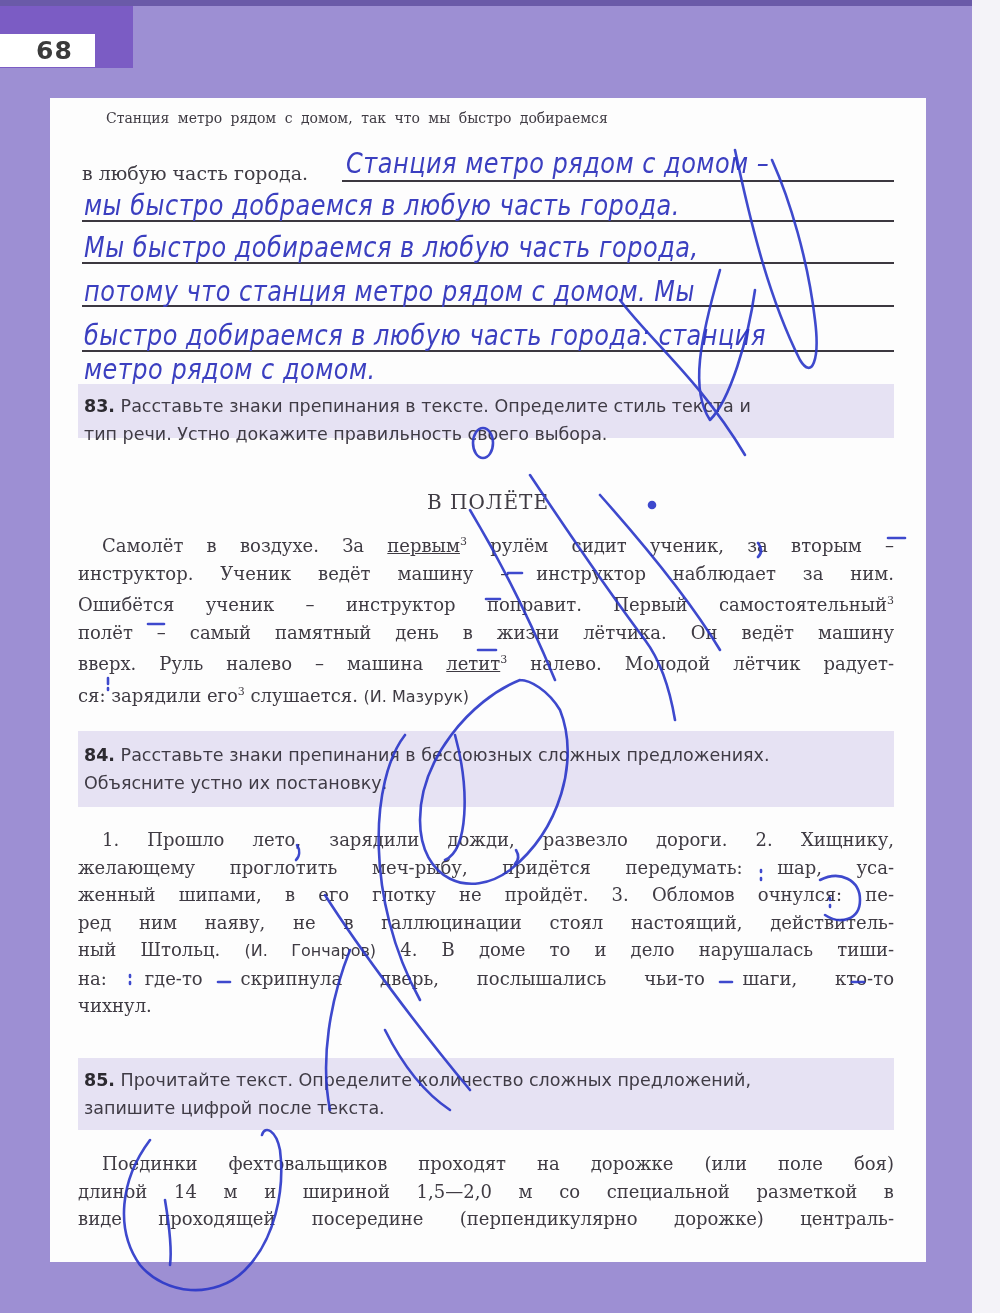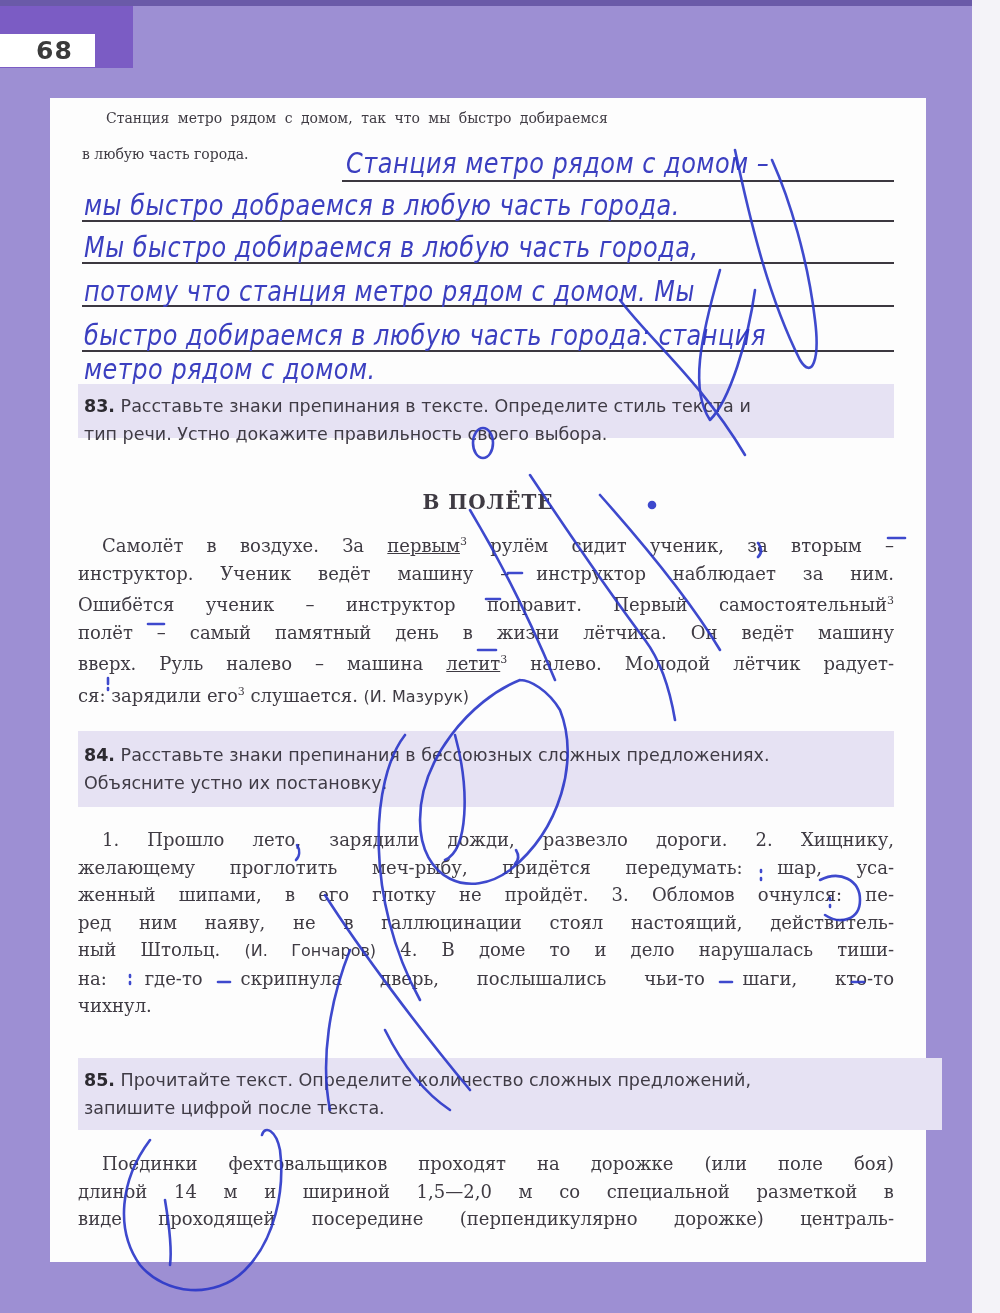--- a/index.html
+++ b/index.html
@@ -36,21 +36,21 @@
   }
 
   .task-bar { position: absolute; left: 28px; width: 816px; background: #e6e2f3; }
   .task-text {
     position: absolute; left: 6px; top: 8px; width: 808px;
     font-family: "DejaVu Sans", "Liberation Sans", sans-serif; font-size: 17.5px; line-height: 28px;
     color: #3f3b45; text-align: justify;
   }
   .task-num { font-weight: bold; color: #2c2a30; }
 
-  .title-center { position: absolute; left: 0; width: 876px; text-align: center; font-size: 20px; letter-spacing: 1px; font-weight: bold; }
+  .title-center { position: absolute; left: 0; width: 876px; text-align: center; font-size: 20px; letter-spacing: 1px; }
 
   .para {
     position: absolute; left: 28px; width: 816px;
     font-family: "DejaVu Serif", "Liberation Serif", serif; font-size: 18px; line-height: 27.5px;
     color: #3f3b43; text-align: justify;
   }
   .para .ln { display: block; white-space: nowrap; text-align-last: justify; }
   .para .ln.last { text-align-last: left; }
   .indent { padding-left: 24px; }
   sup { font-size: 11px; }
@@ -65,21 +65,21 @@
 <div class="top-strip"></div>
 <div class="right-strip"></div>
 <div class="page-tab-dark"></div>
 <div class="page-num-box">
   <span class="page-num">68</span>
 </div>
 
 <div class="sheet">
 
   <div class="line-text serif" style="left:56px; top:12px; font-size:14px; word-spacing:4px;">Станция метро рядом с домом, так что мы быстро добираемся</div>
-  <div class="line-text serif" style="left:32px; top:48px; font-size:14px;">в любую часть города.</div>
+  <div class="line-text serif" style="left:32px; top:64px; font-size:19px;">в любую часть города.</div>
 
   <div class="rule" style="left:292px; width:552px; top:82px;"></div>
   <div class="rule" style="top:122px;"></div>
   <div class="rule" style="top:164px;"></div>
   <div class="rule" style="top:207px;"></div>
   <div class="rule" style="top:252px;"></div>
 
   <div class="hw" style="left:296px; top:52px;">Станция метро рядом с домом –</div>
   <div class="hw" style="left:34px; top:94px;">мы быстро добраемся в любую часть города.</div>
   <div class="hw" style="left:34px; top:136px;">Мы быстро добираемся в любую часть города,</div>
@@ -117,21 +117,21 @@
   <div class="para" style="top:728px;">
     <span class="ln indent">1. Прошло лето, зарядили дожди, развезло дороги. 2. Хищнику,</span>
     <span class="ln">желающему проглотить меч-рыбу, придётся передумать: шар, уса-</span>
     <span class="ln">женный шипами, в его глотку не пройдёт. 3. Обломов очнулся: пе-</span>
     <span class="ln">ред ним наяву, не в галлюцинации стоял настоящий, действитель-</span>
     <span class="ln"><span>ный Штольц. </span><span class="author">(И. Гончаров)</span><span> 4. В доме то и дело нарушалась тиши-</span></span>
     <span class="ln">на: где-то скрипнула дверь, послышались чьи-то шаги, кто-то</span>
     <span class="ln last">чихнул.</span>
   </div>
 
-  <div class="task-bar" style="top:960px; height:72px;padding-left:48px;">
+  <div class="task-bar" style="top:960px; height:72px;">
     <div class="task-text" style="top:8px;">
       <span class="task-num">85.</span>
       <span>Прочитайте текст. Определите количество сложных предложений,</span><br>
       <span>запишите цифрой после текста.</span>
     </div>
   </div>
 
   <div class="para" style="top:1052px;">
     <span class="ln indent">Поединки фехтовальщиков проходят на дорожке (или поле боя)</span>
     <span class="ln">длиной 14 м и шириной 1,5—2,0 м со специальной разметкой в</span>

